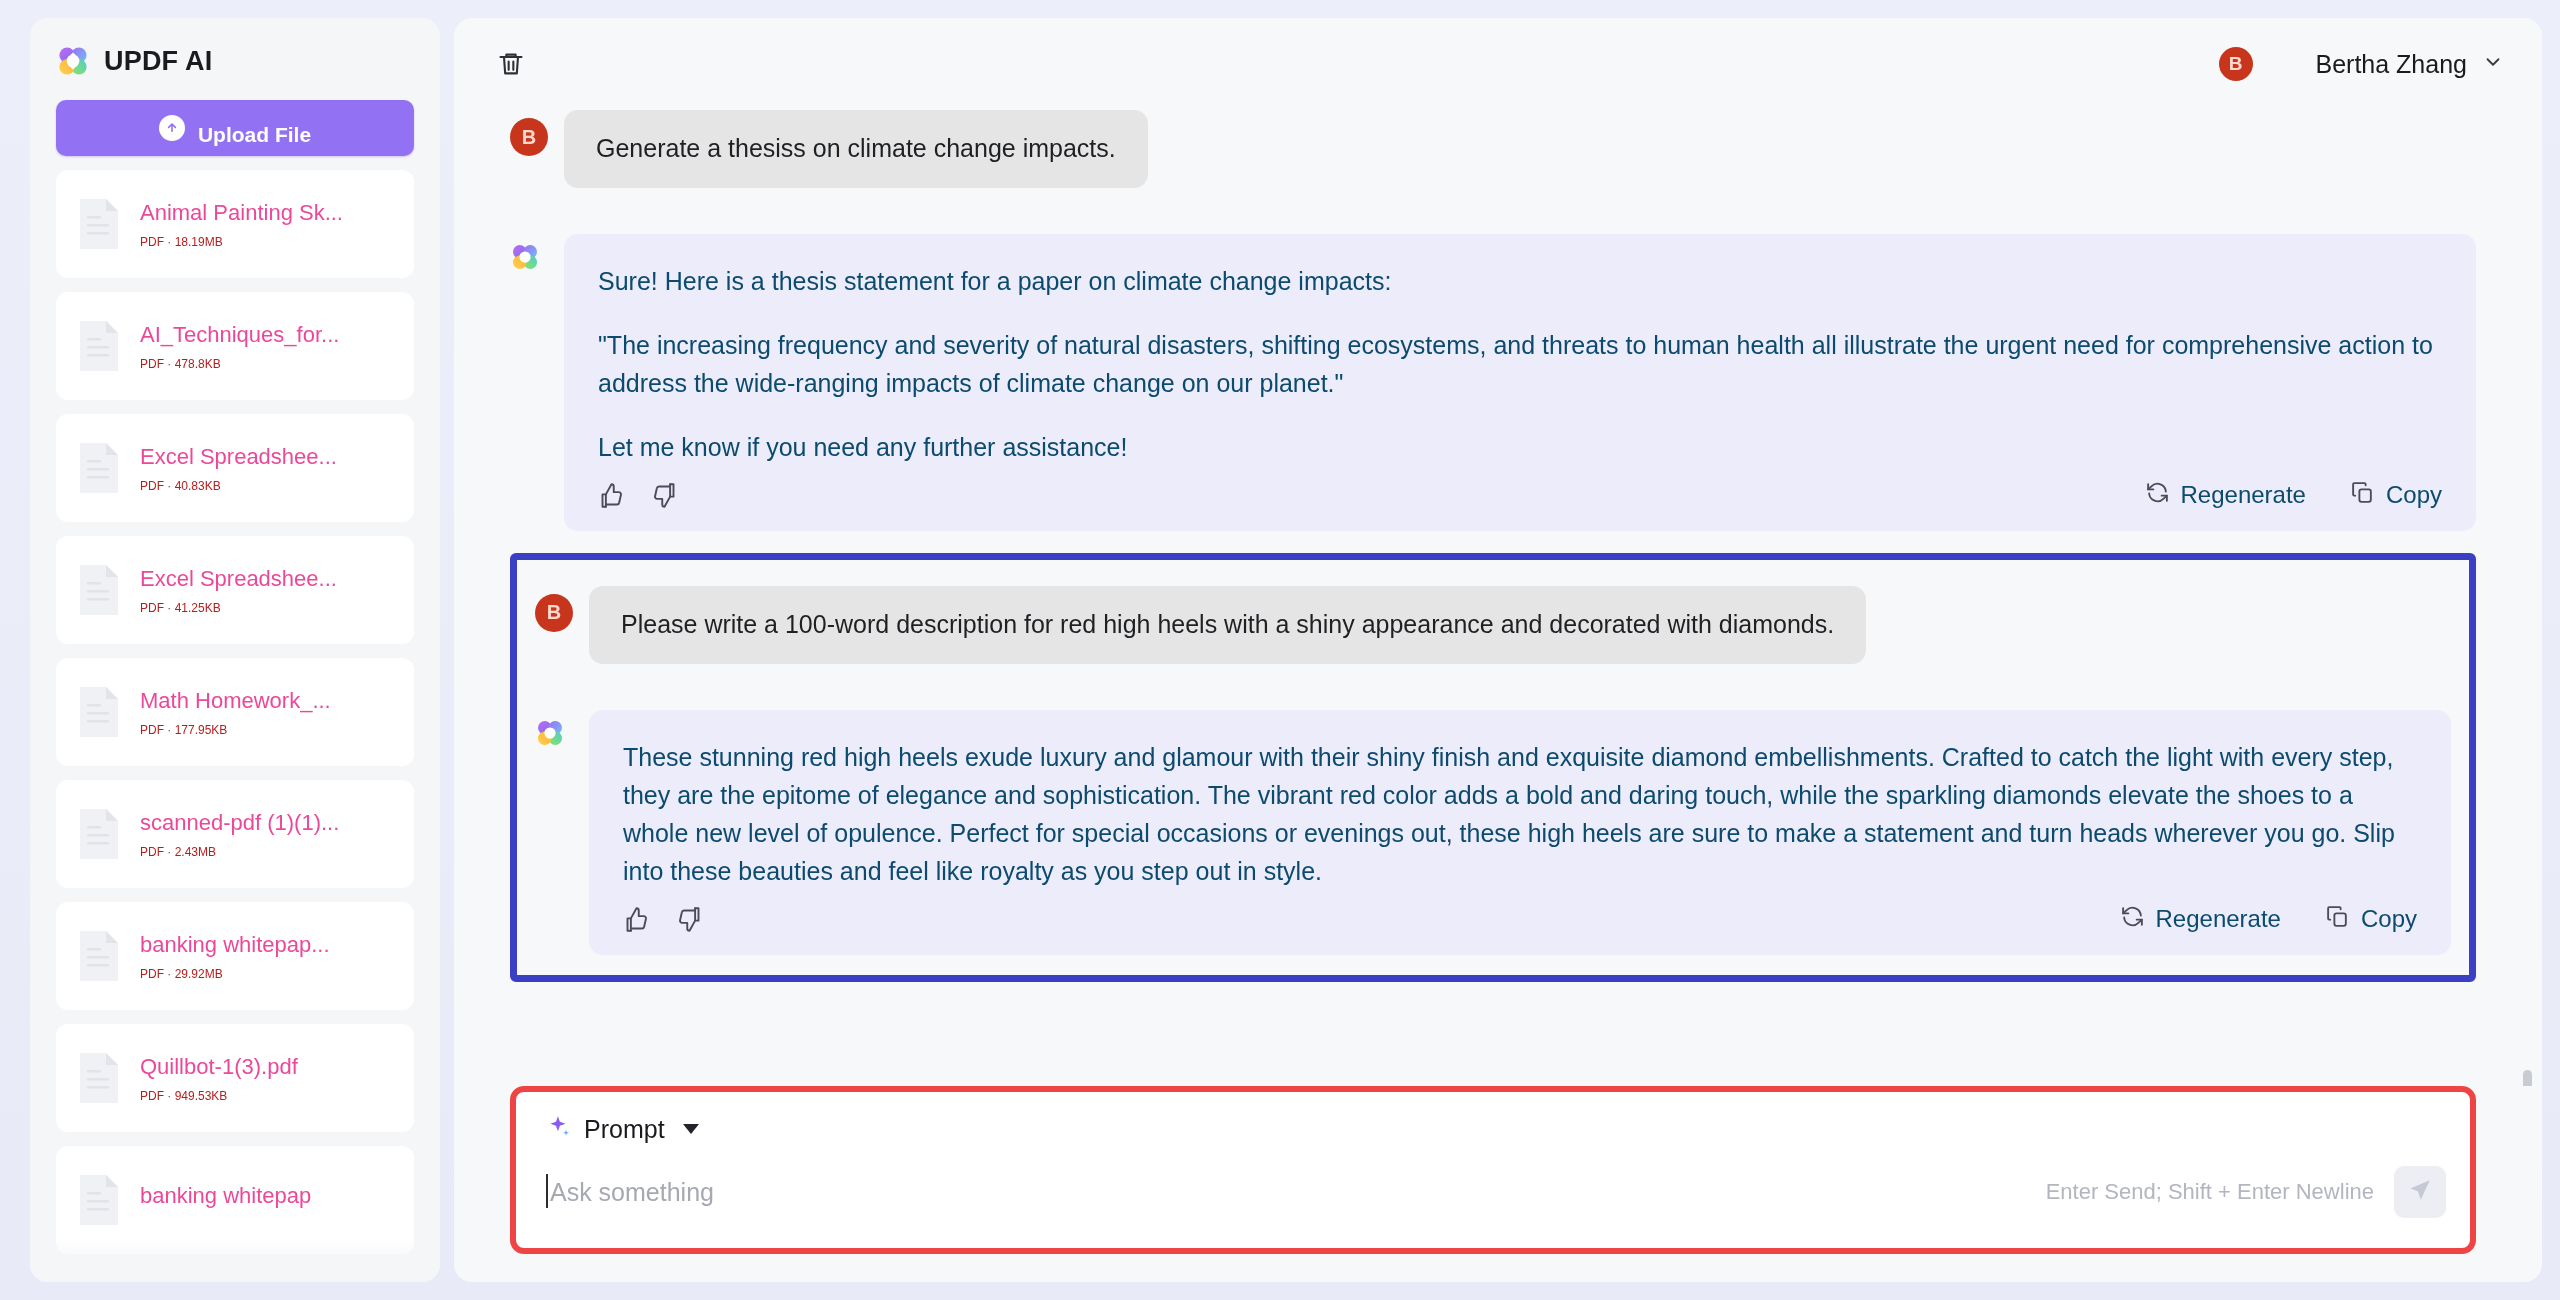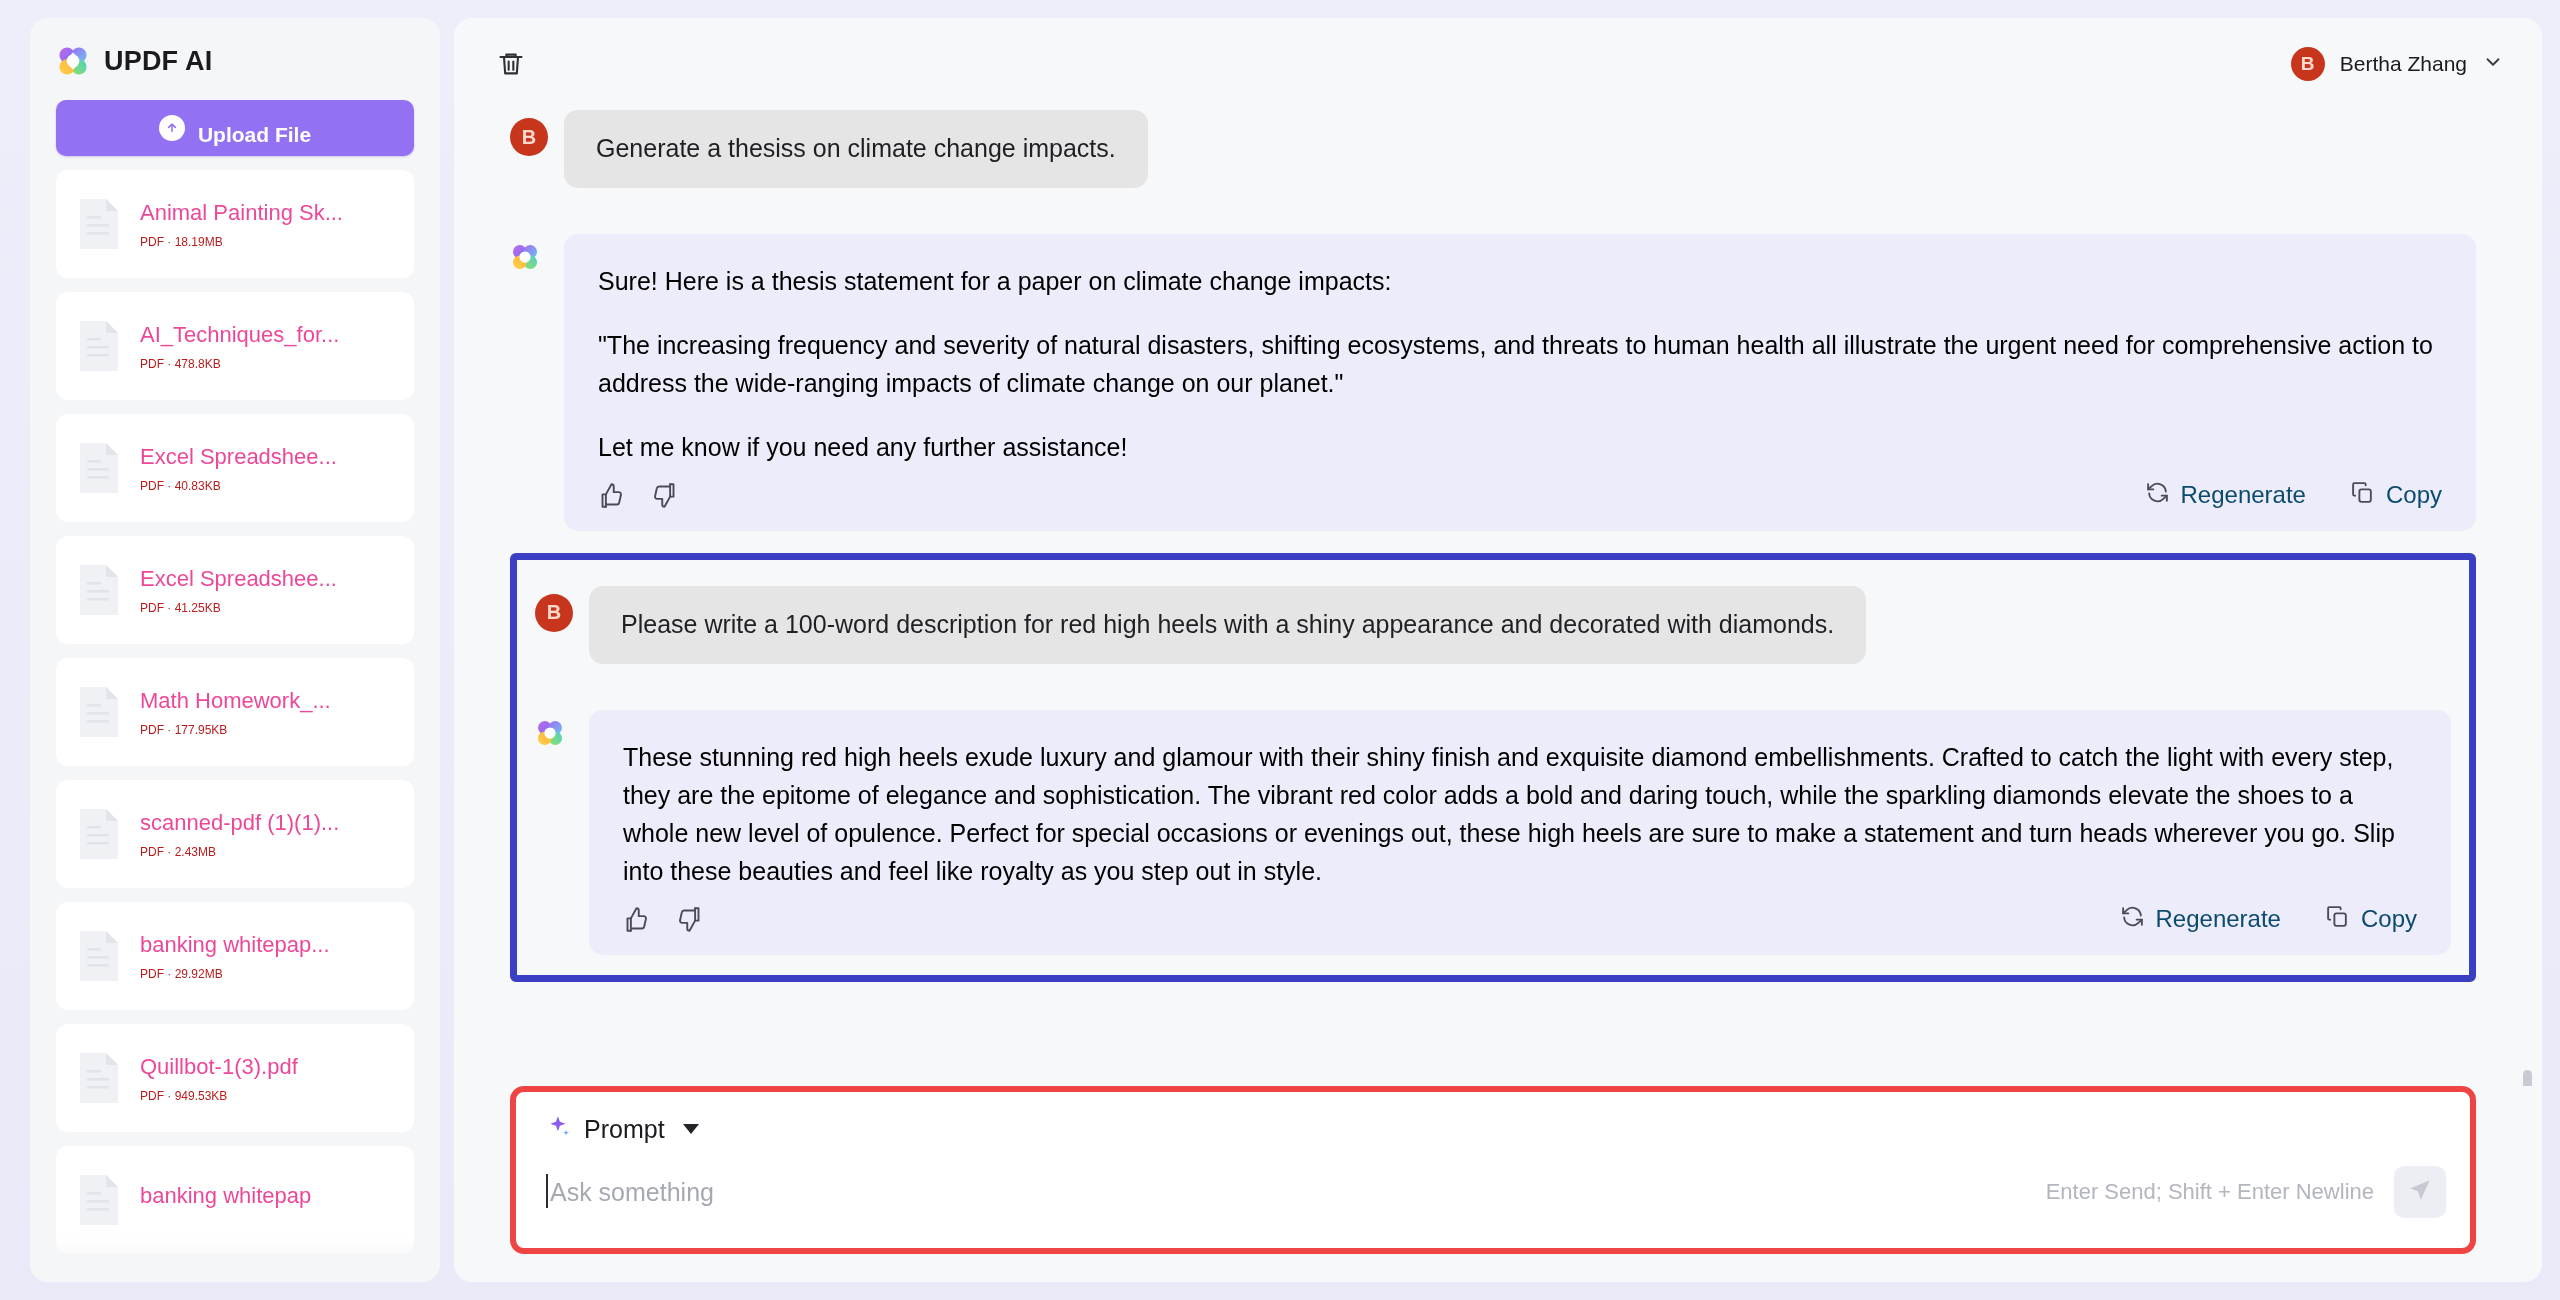--- a/index.html
+++ b/index.html
@@ -102,21 +102,21 @@
     padding: 0 38px 0 36px;
   }
   .trash-btn { width: 42px; height: 42px; display:flex; align-items:center; justify-content:center; cursor: pointer; }
   .user-chip { display: flex; align-items: center; gap: 15px; cursor: pointer; }
   .avatar-sm {
     width: 34px; height: 34px; border-radius: 50%;
     background: #c7361c;
     color: #ffd9cf; font-size: 19px; font-weight: bold;
     display: flex; align-items: center; justify-content: center;
   }
-  .user-name { font-size: 21px; color: #1b1b1f; }
+  .user-name { font-size: 25px; color: #1b1b1f; margin-left: 48px; }
   .caret { font-size: 18px; color: #4a4a52; }
 
   
   .chat {
     flex: 1 1 auto;
     position: relative;
     padding: 0 66px 0 56px;
     overflow: hidden;
   }
   .turn { display: flex; gap: 16px; align-items: flex-start; }
@@ -135,21 +135,21 @@
     font-size: 25px; color: #1f2024; line-height: 1.35;
   }
   .bubble-ai {
     background: #ececfb;
     border-radius: 14px;
     padding: 28px 34px 20px 34px;
     flex: 1 1 auto;
     min-width: 0;
   }
   .ai-p {
-    font-size: 25px; color: #000000; line-height: 1.52;
+    font-size: 25px; color: #0c4a6e; line-height: 1.52;
     margin-bottom: 26px;
   }
   .ai-p:last-of-type { margin-bottom: 10px; }
   .ai-actions {
     display: flex; align-items: center; justify-content: space-between;
     margin-top: 14px;
   }
   .act-left { display: flex; gap: 26px; align-items: center; }
   .act-right { display: flex; gap: 44px; align-items: center; }
   .act-btn {

